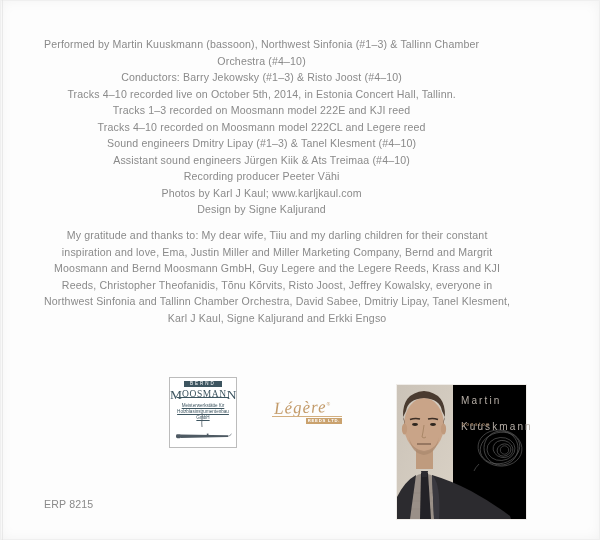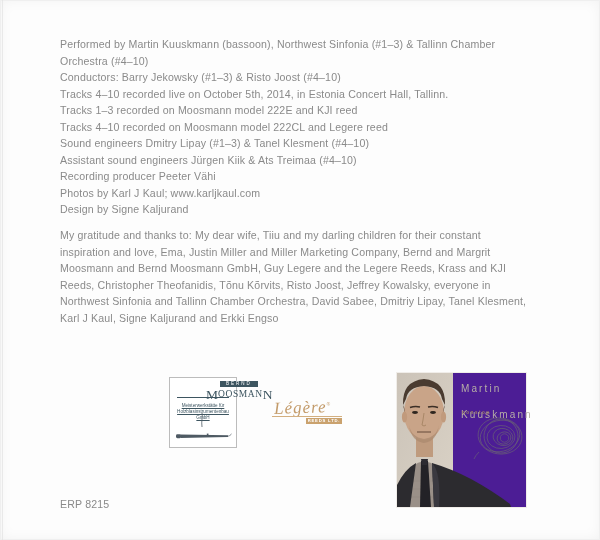--- a/index.html
+++ b/index.html
@@ -5,41 +5,41 @@
   html,body{margin:0;padding:0;background:#fff;}
   .page{
     position:relative;width:600px;height:540px;overflow:hidden;
     background:#fdfdfd;
     font-family:"Liberation Sans",sans-serif;
     box-shadow:inset 0 0 0 1px #efefef, inset 0 0 14px rgba(0,0,0,.05);
   }
   .scan-edge{position:absolute;left:2px;top:0;width:1px;height:100%;background:#dcdcdc;opacity:.55;}
 
   .textblock{
-    position:absolute;left:60px;color:#8a8a8a;font-size:10.6px;
-    line-height:16.5px;white-space:pre;letter-spacing:.15px;
+    position:absolute;left:44px;color:#8a8a8a;font-size:10.6px;
+    line-height:16.5px;white-space:pre;letter-spacing:.15px;text-align:center;
   }
   .credits{top:36px;}
   .gratitude{top:227px;}
   .catalog{top:462px;line-height:17px;}
 
   
   .miller{position:absolute;left:46px;top:392px;width:92px;height:46px;color:#4e5a66;}
   .miller-name{position:absolute;left:10px;top:0;font-size:10.5px;font-style:italic;font-weight:bold;letter-spacing:.2px;white-space:nowrap;color:#4e5a66;}
   .miller-swoosh{position:absolute;left:18px;top:6px;}
   .miller-bassoon{position:absolute;left:0px;top:16px;}
   .miller-url{position:absolute;left:0px;top:30px;font-size:9.5px;font-style:italic;font-weight:bold;white-space:nowrap;color:#49545f;}
 
   
   .moosmann{
     position:absolute;left:169px;top:377px;width:68px;height:71px;
     background:#fff;border:1px solid #bcbcbc;box-sizing:border-box;
     font-family:"Liberation Serif",serif;color:#3d5560;text-align:center;
   }
-  .moos-brandrow{position:relative;margin-top:5px;height:14px;white-space:nowrap;margin-left:36px;}
+  .moos-brandrow{position:relative;margin-top:5px;height:14px;white-space:nowrap;}
   .moos-cap{font-size:13.5px;line-height:13px;vertical-align:bottom;}
   .moos-mid{font-size:9.5px;line-height:13px;letter-spacing:.6px;vertical-align:baseline;}
   .moos-bernd{
     position:absolute;left:14px;top:-2px;width:38px;height:6px;background:#3d5560;
     color:#fff;font-size:4.5px;line-height:6px;letter-spacing:2px;text-align:center;
     font-family:"Liberation Sans",sans-serif;
   }
   .moos-rule{width:52px;height:1px;background:#3d5560;margin:0 auto;}
   .moos-tagline{margin-top:5px;font-size:4.6px;line-height:6px;font-family:"Liberation Sans",sans-serif;text-decoration:underline;white-space:pre;color:#3d5560;}
   .moos-bassoon{position:absolute;left:6px;bottom:6px;}
@@ -52,21 +52,21 @@
     font-size:17px;color:#c39b6a;letter-spacing:1px;transform:rotate(-2deg);white-space:nowrap;
   }
   .legere-reg{font-size:5px;vertical-align:super;letter-spacing:0;}
   .legere-band{
     position:absolute;left:34px;top:20px;width:36px;height:6px;background:#caa26e;
     color:#fff;font-size:4.2px;line-height:6px;letter-spacing:.8px;text-align:center;font-weight:bold;
   }
   .legere-line{position:absolute;left:0px;top:18px;width:70px;height:1px;background:#d3af80;}
 
   
-  .cover{position:absolute;left:397px;top:373px;width:129px;height:134px;background:#4c1d95;box-shadow:0 0 0 1px #f0ede9;}
+  .cover{position:absolute;left:397px;top:385px;width:129px;height:134px;background:#000000;box-shadow:0 0 0 1px #f0ede9;}
   .cover svg.portrait{position:absolute;left:0;top:0;}
   .cover-artist{position:absolute;left:64px;color:#b6aea6;font-size:10px;letter-spacing:2.1px;white-space:nowrap;}
   .cover-artist.l1{top:10px;}
   .cover-artist.l2{top:22px;margin-top:14px;}
   .cover-title{position:absolute;left:65px;top:37px;color:#9e8165;font-size:4.6px;font-weight:bold;letter-spacing:1.5px;white-space:nowrap;}
   .cover-scribble{position:absolute;left:76px;top:39px;}
 </style>
 </head>
 <body>
 

